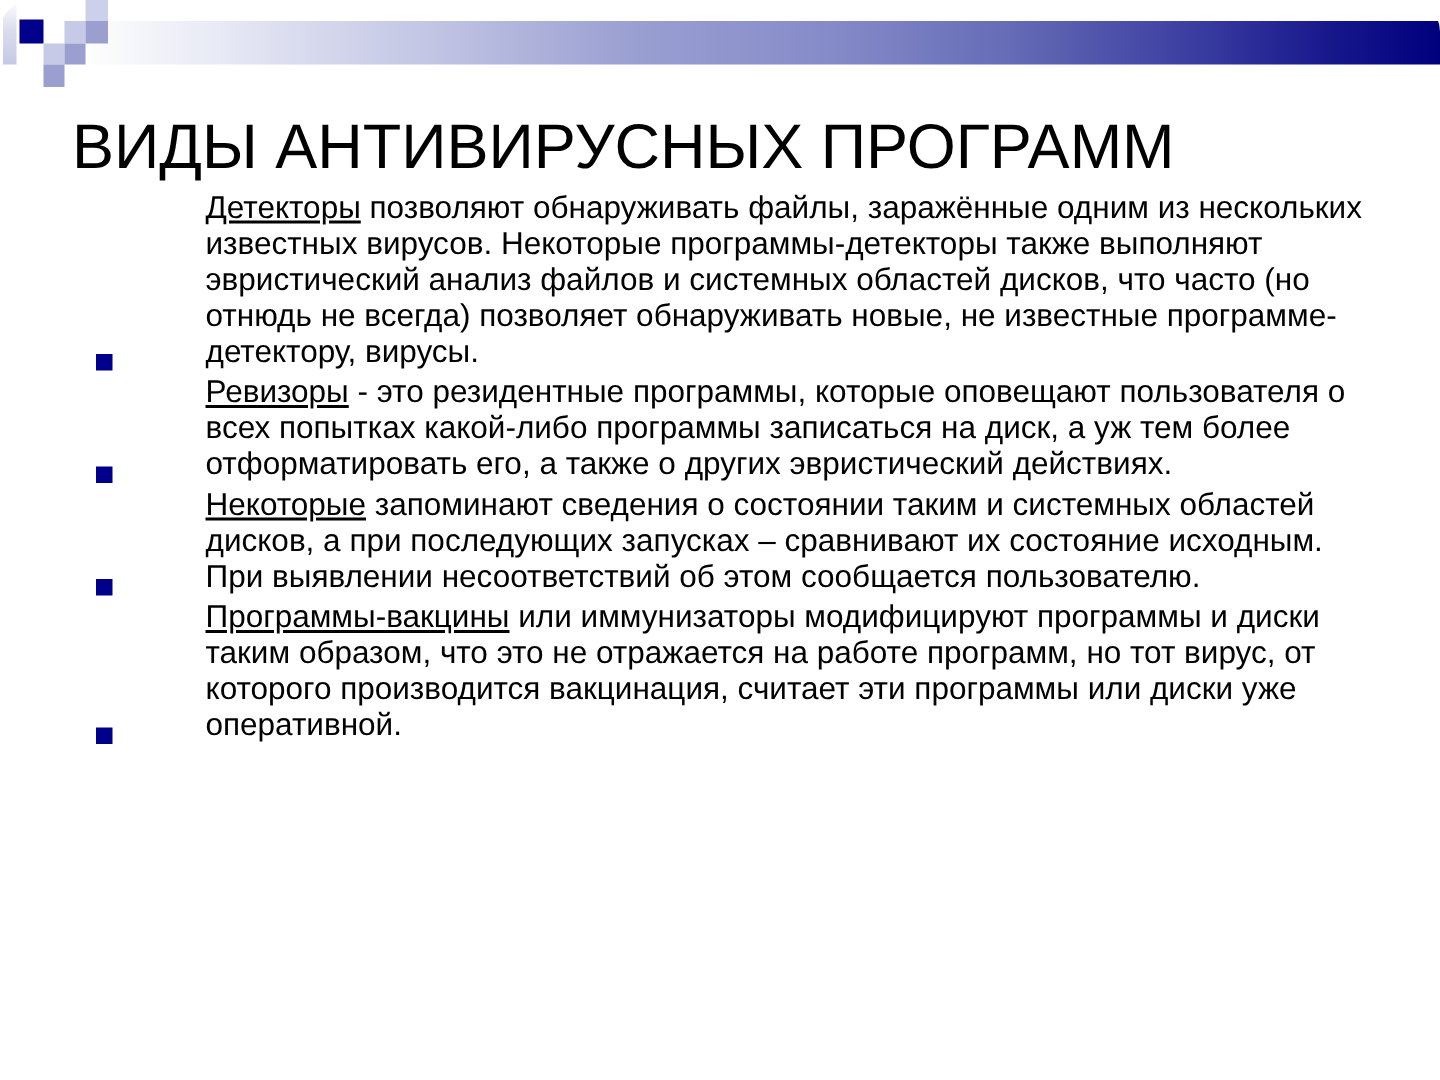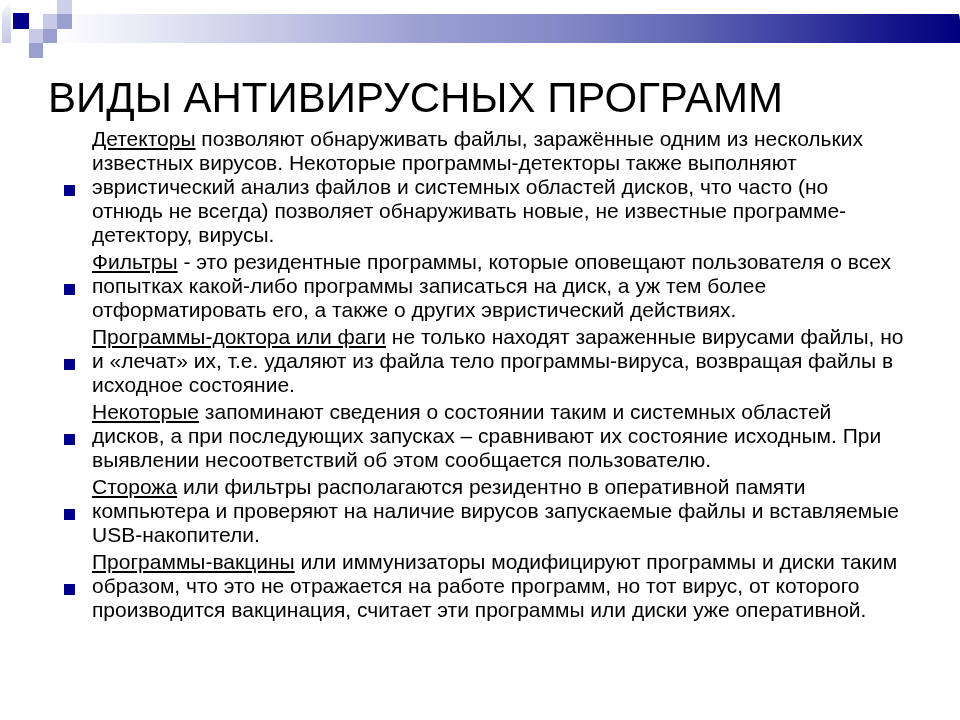--- a/index.html
+++ b/index.html
@@ -48,22 +48,23 @@
     white-space: nowrap;
   }
 
   
   .content {
     position: absolute;
     left: 64px; top: 127px; width: 845px;
   }
   .item {
     display: flex;
-    align-items: center;
+    align-items: flex-end;
     margin: 0 0 3px 0;
+    gap: 45px;
   }
   .marker {
     flex: 0 0 auto;
     width: 11px; height: 11px;
     margin: 6px 17px 0 0;
     background: #00008b;
   }
   .text {
     margin: 0;
     width: 812px;
@@ -94,37 +95,29 @@
 
   <div class="content">
 
     <div class="item">
       <span class="marker"></span>
       <p class="text"><u>Детекторы</u><span> позволяют обнаруживать файлы, заражённые одним из нескольких известных вирусов. Некоторые программы-детекторы также выполняют эвристический анализ файлов и системных областей дисков, что часто (но отнюдь не всегда) позволяет обнаруживать новые, не известные программе-детектору, вирусы.</span></p>
     </div>
 
     <div class="item">
       <span class="marker"></span>
-      <p class="text"><u>Фильтры</u><span> - это резидентные программы, которые оповещают пользователя о всех попытках какой-либо программы записаться на диск, а уж тем более отформатировать его, а также о других эвристический действиях.</span></p>
+      <p class="text"><u>Ревизоры</u><span> - это резидентные программы, которые оповещают пользователя о всех попытках какой-либо программы записаться на диск, а уж тем более отформатировать его, а также о других эвристический действиях.</span></p>
     </div>
 
-    <div class="item">
-      <span class="marker"></span>
-      <p class="text"><u>Программы-доктора или фаги</u><span> не только находят зараженные вирусами файлы, но и «лечат» их, т.е. удаляют из файла тело программы-вируса, возвращая файлы в исходное состояние.</span></p>
-    </div>
 
     <div class="item">
       <span class="marker"></span>
       <p class="text"><u>Некоторые</u><span> запоминают сведения о состоянии таким и системных областей дисков, а при последующих запусках – сравнивают их состояние исходным. При выявлении несоответствий об этом сообщается пользователю.</span></p>
     </div>
 
-    <div class="item">
-      <span class="marker"></span>
-      <p class="text"><u>Сторожа</u><span> или фильтры располагаются резидентно в оперативной памяти компьютера и проверяют на наличие вирусов запускаемые файлы и вставляемые USB-накопители.</span></p>
-    </div>
 
     <div class="item">
       <span class="marker"></span>
       <p class="text"><u>Программы-вакцины</u><span> или иммунизаторы модифицируют программы и диски таким образом, что это не отражается на работе программ, но тот вирус, от которого производится вакцинация, считает эти программы или диски уже оперативной.</span></p>
     </div>
 
   </div>
 </div>
 
 </body></html>

